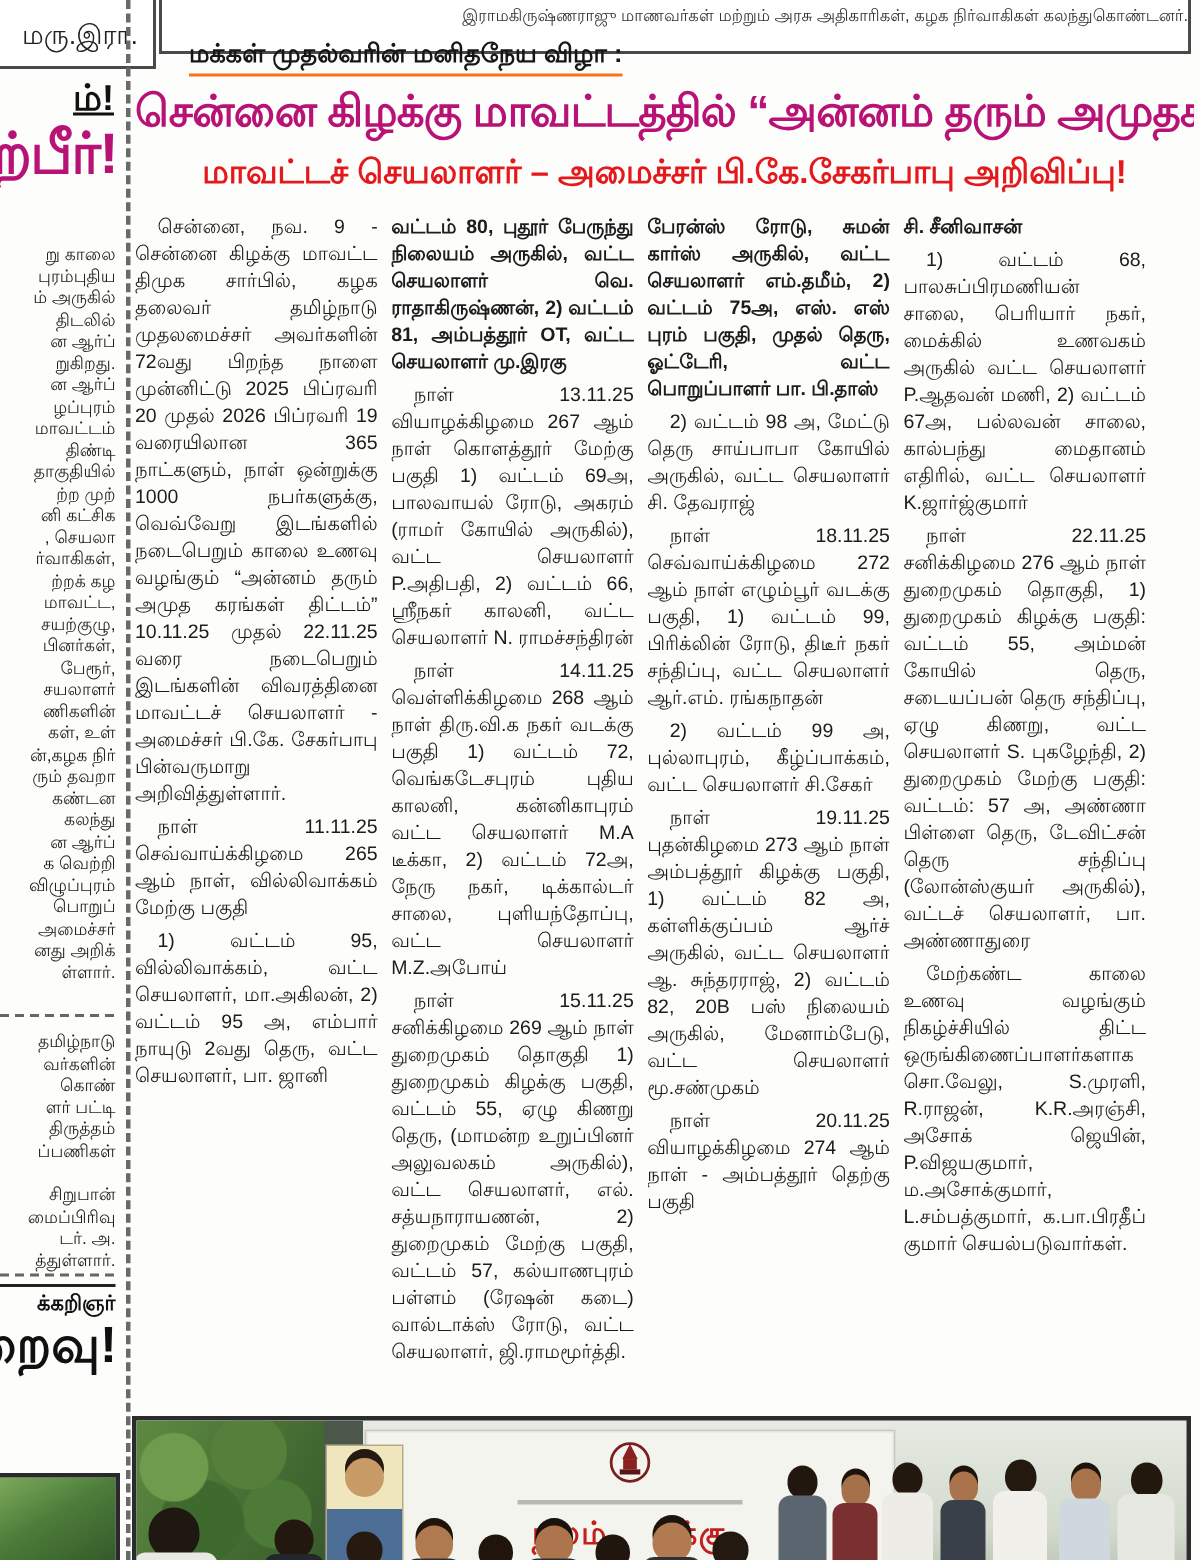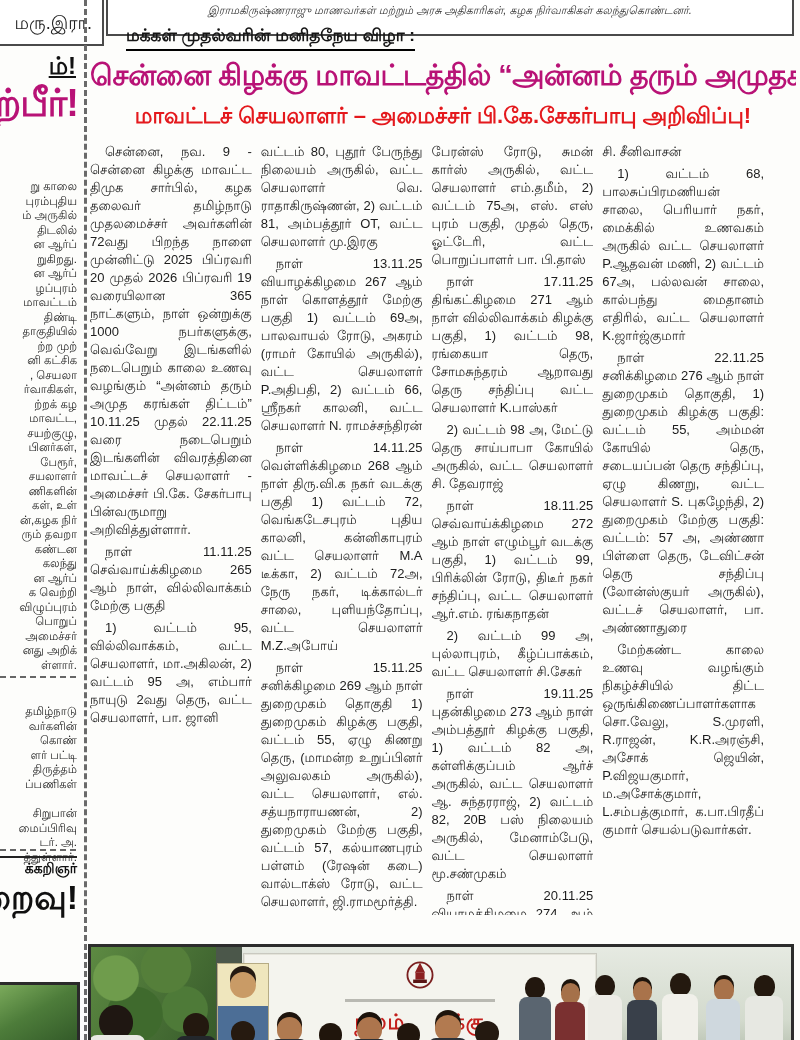--- a/index.html
+++ b/index.html
@@ -8,61 +8,61 @@
     background:#fdfdfb;overflow:hidden;
     font-family:"Liberation Sans","DejaVu Sans",sans-serif;
     color:#1b1b1b;
   }
   
   .top-box{
     position:absolute;left:106px;right:6px;top:-28px;height:64px;
     border:2px solid #4a4a4a;background:#fff;box-sizing:border-box;
   }
   .top-box .cap{
-    position:absolute;left:0;right:0;bottom:16px;text-align:center;
-    font-size:11px;color:#333;white-space:nowrap;overflow:hidden;font-style:italic;
+    position:absolute;left:0;right:0;bottom:16px;text-align:right;
+    font-size:11px;color:#333;white-space:nowrap;overflow:hidden;
   }
   
   .corner-box{
     position:absolute;left:-10px;top:-16px;width:114px;height:62px;
     border:2px solid #4a4a4a;background:#fff;box-sizing:border-box;
   }
   .corner-box .lbl{position:absolute;right:10px;bottom:8px;font-size:18px;color:#222;margin-top:36px;}
   
   .vdash{position:absolute;left:84px;top:0;bottom:0;width:0;border-left:3px dashed #6a6a6a;}
   
   .lstrip{position:absolute;left:0;width:80px;top:0;bottom:0;overflow:hidden;}
   .lstrip .frag-m{position:absolute;right:4px;top:52px;font-size:24px;font-weight:bold;
     text-decoration:underline;color:#111;}
   .lstrip .frag-rpir{position:absolute;right:2px;top:82px;font-size:38px;font-weight:800;
     color:#b81276;letter-spacing:-1px;}
-  .fragcol{position:absolute;right:3px;text-align:right;margin-top:16px;}
+  .fragcol{position:absolute;right:3px;text-align:right;}
   .fragcol div{font-size:11.5px;line-height:14.5px;white-space:nowrap;color:#222;}
   .g1{top:163px;}
   .hdash{position:absolute;left:0;right:4px;border-top:2px dashed #666;}
   .hd1{top:676px;} .hd2{top:849px;}
   .g2{top:688px;} .g3{top:790px;}
   .brief-kicker{position:absolute;left:0;right:3px;top:856px;border-top:2px solid #222;
     text-align:right;font-size:14px;font-weight:bold;padding-top:2px;color:#111;}
   .brief-head{position:absolute;right:2px;top:878px;font-size:34px;font-weight:800;color:#101010;}
   .lphoto{position:absolute;left:-10px;width:90px;top:982px;height:70px;
     border:3px solid #2a2a2a;box-sizing:border-box;
     background:linear-gradient(150deg,#7fae5e 0%,#4d7c3a 45%,#2f5526 100%);}
   
   .article{position:absolute;left:90px;width:706px;top:26px;overflow:hidden;}
   .kicker{display:inline-block;margin-left:36px;font-size:17px;font-weight:bold;color:#161616;
-    border-bottom:2px solid #000000;padding-bottom:2px;white-space:nowrap;}
+    border-bottom:2px solid #f97316;padding-bottom:2px;white-space:nowrap;}
   .headline{margin-top:8px;text-align:center;font-size:29px;font-weight:800;color:#b81276;
     letter-spacing:-0.5px;white-space:nowrap;overflow:hidden;}
   .subhead{margin-top:7px;text-align:center;font-size:22px;font-weight:800;color:#e4191d;
     white-space:nowrap;overflow:hidden;}
   .bodycols{display:flex;gap:9px;margin-top:12px;height:772px;overflow:hidden;width:674px;}
   .col{flex:1;min-width:0;text-align:justify;overflow:hidden;}
   .col p{margin:0 0 4px 0;font-size:13px;line-height:18px;text-indent:15px;color:#1c1c1c;}
-  .bodycols .col:not(:first-child) p:first-child{text-indent:0;}
+  .bodycols .col:not(:first-child) p:first-child{text-indent:0;font-weight:bold;}
   
   .photo{position:absolute;left:88px;width:706px;top:944px;height:110px;
     border:3px solid #2c2c2c;box-sizing:border-box;overflow:hidden;
     background:linear-gradient(#e6eae2 0%,#d3dacd 70%,#b9c2b2 100%);}
   .foliage{position:absolute;left:0;top:0;width:125px;height:100%;
     background:radial-gradient(circle at 20% 30%,#6f9c4c 0 18%,transparent 19%),
       radial-gradient(circle at 60% 20%,#557f3a 0 22%,transparent 23%),
       radial-gradient(circle at 35% 65%,#3f6a2d 0 26%,transparent 27%),
       radial-gradient(circle at 75% 60%,#4e7a38 0 20%,transparent 21%),
       linear-gradient(120deg,#5d8a42,#36592a);}
@@ -167,21 +167,20 @@
           <p>1) வட்டம் 95, வில்லிவாக்கம், வட்ட செயலாளர், மா.அகிலன், 2) வட்டம் 95 அ, எம்பார் நாயுடு 2வது தெரு, வட்ட செயலாளர், பா. ஜானி</p>
         </div>
       <div class="col">
           <p>வட்டம் 80, புதூர் பேருந்து நிலையம் அருகில், வட்ட செயலாளர் வெ. ராதாகிருஷ்ணன், 2) வட்டம் 81, அம்பத்தூர் OT, வட்ட செயலாளர் மு.இரகு</p>
           <p>நாள் 13.11.25 வியாழக்கிழமை 267 ஆம் நாள் கொளத்தூர் மேற்கு பகுதி 1) வட்டம் 69அ, பாலவாயல் ரோடு, அகரம் (ராமர் கோயில் அருகில்), வட்ட செயலாளர் P.அதிபதி, 2) வட்டம் 66, ஸ்ரீநகர் காலனி, வட்ட செயலாளர் N. ராமச்சந்திரன்</p>
           <p>நாள் 14.11.25 வெள்ளிக்கிழமை 268 ஆம் நாள் திரு.வி.க நகர் வடக்கு பகுதி 1) வட்டம் 72, வெங்கடேசபுரம் புதிய காலனி, கன்னிகாபுரம் வட்ட செயலாளர் M.A டீக்கா, 2) வட்டம் 72அ, நேரு நகர், டிக்கால்டர் சாலை, புளியந்தோப்பு, வட்ட செயலாளர் M.Z.அபோய்</p>
           <p>நாள் 15.11.25 சனிக்கிழமை 269 ஆம் நாள் துறைமுகம் தொகுதி 1) துறைமுகம் கிழக்கு பகுதி, வட்டம் 55, ஏழு கிணறு தெரு, (மாமன்ற உறுப்பினர் அலுவலகம் அருகில்), வட்ட செயலாளர், எல். சத்யநாராயணன், 2) துறைமுகம் மேற்கு பகுதி, வட்டம் 57, கல்யாணபுரம் பள்ளம் (ரேஷன் கடை) வால்டாக்ஸ் ரோடு, வட்ட செயலாளர், ஜி.ராமமூர்த்தி.</p>
         </div>
       <div class="col">
           <p>பேரன்ஸ் ரோடு, சுமன் கார்ஸ் அருகில், வட்ட செயலாளர் எம்.தமீம், 2) வட்டம் 75அ, எஸ். எஸ் புரம் பகுதி, முதல் தெரு, ஓட்டேரி, வட்ட பொறுப்பாளர் பா. பி.தாஸ்</p>
-          <p>நாள் 17.11.25 திங்கட்கிழமை 271 ஆம் நாள் வில்லிவாக்கம் கிழக்கு பகுதி, 1) வட்டம் 98, ரங்கையா தெரு, சோமசுந்தரம் ஆறாவது தெரு சந்திப்பு வட்ட செயலாளர் K.பாஸ்கர்</p>
           <p>2) வட்டம் 98 அ, மேட்டு தெரு சாய்பாபா கோயில் அருகில், வட்ட செயலாளர் சி. தேவராஜ்</p>
           <p>நாள் 18.11.25 செவ்வாய்க்கிழமை 272 ஆம் நாள் எழும்பூர் வடக்கு பகுதி, 1) வட்டம் 99, பிரிக்லின் ரோடு, திடீர் நகர் சந்திப்பு, வட்ட செயலாளர் ஆர்.எம். ரங்கநாதன்</p>
           <p>2) வட்டம் 99 அ, புல்லாபுரம், கீழ்ப்பாக்கம், வட்ட செயலாளர் சி.சேகர்</p>
           <p>நாள் 19.11.25 புதன்கிழமை 273 ஆம் நாள் அம்பத்தூர் கிழக்கு பகுதி, 1) வட்டம் 82 அ, கள்ளிக்குப்பம் ஆர்ச் அருகில், வட்ட செயலாளர் ஆ. சுந்தரராஜ், 2) வட்டம் 82, 20B பஸ் நிலையம் அருகில், மேனாம்பேடு, வட்ட செயலாளர் மூ.சண்முகம்</p>
           <p>நாள் 20.11.25 வியாழக்கிழமை 274 ஆம் நாள் - அம்பத்தூர் தெற்கு பகுதி</p>
         </div>
       <div class="col">
           <p>சி. சீனிவாசன்</p>
           <p>1) வட்டம் 68, பாலசுப்பிரமணியன் சாலை, பெரியார் நகர், மைக்கில் உணவகம் அருகில் வட்ட செயலாளர் P.ஆதவன் மணி, 2) வட்டம் 67அ, பல்லவன் சாலை, கால்பந்து மைதானம் எதிரில், வட்ட செயலாளர் K.ஜார்ஜ்குமார்</p>
           <p>நாள் 22.11.25 சனிக்கிழமை 276 ஆம் நாள் துறைமுகம் தொகுதி, 1) துறைமுகம் கிழக்கு பகுதி: வட்டம் 55, அம்மன் கோயில் தெரு, சடையப்பன் தெரு சந்திப்பு, ஏழு கிணறு, வட்ட செயலாளர் S. புகழேந்தி, 2) துறைமுகம் மேற்கு பகுதி: வட்டம்: 57 அ, அண்ணா பிள்ளை தெரு, டேவிட்சன் தெரு சந்திப்பு (லோன்ஸ்குயர் அருகில்), வட்டச் செயலாளர், பா. அண்ணாதுரை</p>

